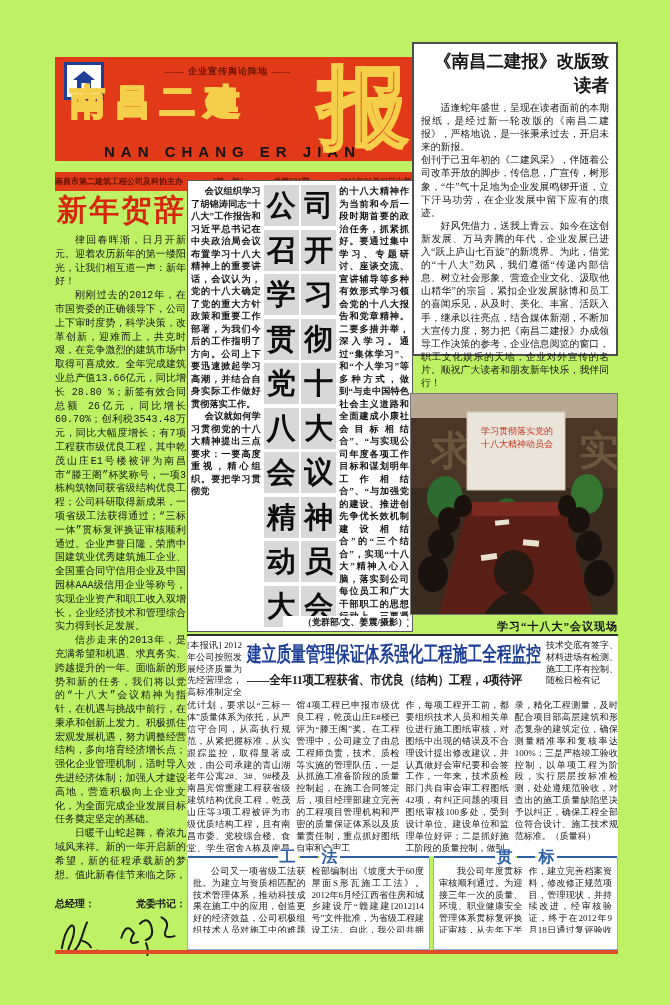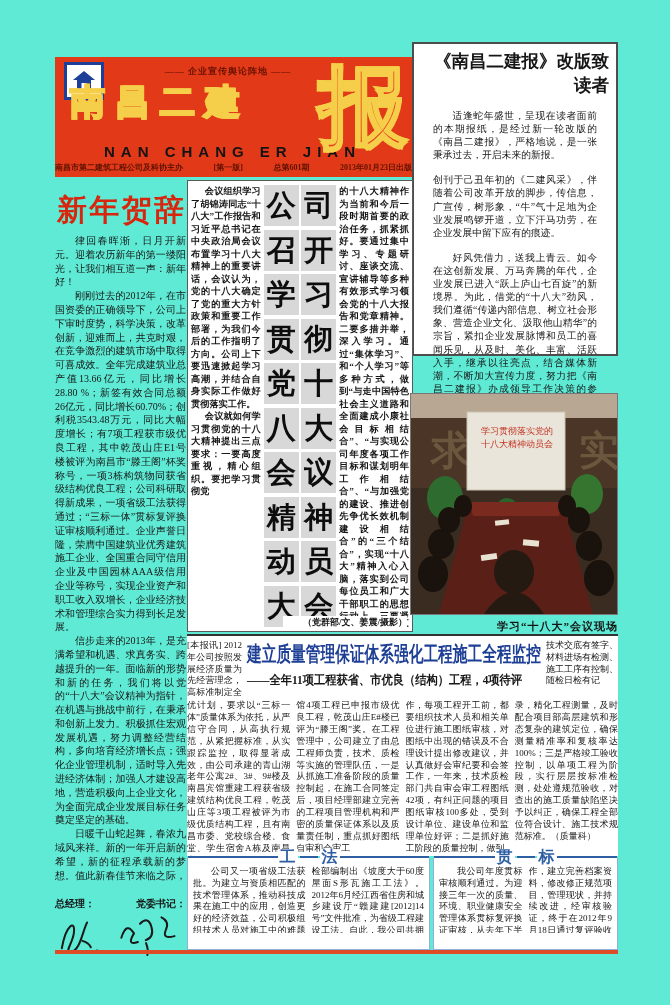--- a/index.html
+++ b/index.html
@@ -1,48 +1,48 @@
 <!DOCTYPE html>
 <html><head>
 <meta charset="utf-8">
 <style>
   html,body{margin:0;padding:0;background:#ffffff;}
-  #paper{position:relative;width:670px;height:1005px;background:#5eead4;overflow:hidden;
+  #paper{position:relative;width:670px;height:1005px;background:#bef264;overflow:hidden;
          font-family:"Liberation Serif","DejaVu Serif",serif;color:#161616;}
   .sans{font-family:"Liberation Sans","DejaVu Sans",sans-serif;}
 
   
   .masthead{position:absolute;left:55px;top:57px;width:357px;height:104px;background:#e23a18;}
-  .mast-strip{position:absolute;left:55px;top:158px;width:357px;height:19px;background:#e23a18;
+  .mast-strip{position:absolute;left:55px;top:172px;width:357px;height:19px;background:#e23a18;
       display:flex;align-items:center;justify-content:space-between;padding:0 0;box-sizing:border-box;
       font-size:8px;font-weight:bold;color:#5f1202;}
   .logo{position:absolute;left:9px;top:5px;width:34px;height:32px;background:#fff;border:3px solid #1d3f97;
       display:flex;align-items:center;justify-content:center;}
   .slogan{position:absolute;left:58px;top:8px;width:230px;text-align:center;font-size:9px;
       color:#6b1202;font-weight:bold;letter-spacing:1px;}
   .mast-title{position:absolute;left:15px;top:22px;font-size:35px;font-weight:bold;letter-spacing:10px;
       color:#e8401c;-webkit-text-stroke:2px #f6cf4a;
       text-shadow:-1px -1px 0 #f6cf4a,1px -1px 0 #f6cf4a,-1px 1px 0 #f6cf4a,1px 1px 0 #f6cf4a;}
   .mast-en{position:absolute;left:21px;top:86px;font-size:15px;font-weight:bold;letter-spacing:6px;color:#141414;margin-left:28px;}
   .mast-bao{position:absolute;left:264px;top:0px;font-size:88px;line-height:102px;font-weight:bold;
       color:#e8401c;-webkit-text-stroke:2.5px #f6cf4a;
       text-shadow:-1.5px -1.5px 0 #f6cf4a,1.5px -1.5px 0 #f6cf4a,-1.5px 1.5px 0 #f6cf4a,1.5px 1.5px 0 #f6cf4a;}
 
   
   .notice-box{position:absolute;left:412px;top:42px;width:206px;height:314px;border:2px solid #4d4d4d;
       box-sizing:border-box;padding:4px 7px;background:#fff;}
   .notice-title{font-size:17.5px;font-weight:bold;text-align:right;margin:1px 0 4px;letter-spacing:0;}
-  .notice-box p{font-size:9.8px;line-height:13.1px;text-align:justify;margin:12px;text-indent:2em;}
+  .notice-box p{font-size:9.8px;line-height:13.1px;text-align:justify;margin:0;text-indent:2em;}
   .notice-box p.noindent{text-indent:0;}
 
   
   .nyc{position:absolute;left:55px;top:190px;width:131px;height:760px;}
   .ny-title{display:flex;justify-content:space-between;padding:0 2px;color:#d8260e;
       font-size:30px;font-weight:bold;height:44px;}
-  .ny-body{height:648px;overflow:hidden;font-size:10px;line-height:13.8px;text-align:justify;}
+  .ny-body{height:648px;overflow:hidden;font-size:10px;line-height:13.8px;text-align:justify;font-family:Liberation Mono, monospace;}
   .ny-body p{margin:0;text-indent:2em;}
   .ny-footer{display:flex;justify-content:space-between;font-size:10px;font-weight:bold;margin-top:15px;}
   .ny-sigs{height:52px;position:relative;}
 
   
   .main-box{position:absolute;left:187px;top:180px;width:226px;height:452px;border:1.5px solid #5a5a5a;
       box-sizing:border-box;padding:4px 3px;display:flex;gap:3px;background:#fff;}
   .m-col{width:71px;font-size:9.2px;line-height:12.5px;text-align:justify;overflow:hidden;font-weight:600;}
   .m-col p{margin:0;text-indent:1.5em;}
   .m-headline{width:74px;display:grid;grid-template-columns:1fr 1fr;gap:2px;align-content:space-between;}

